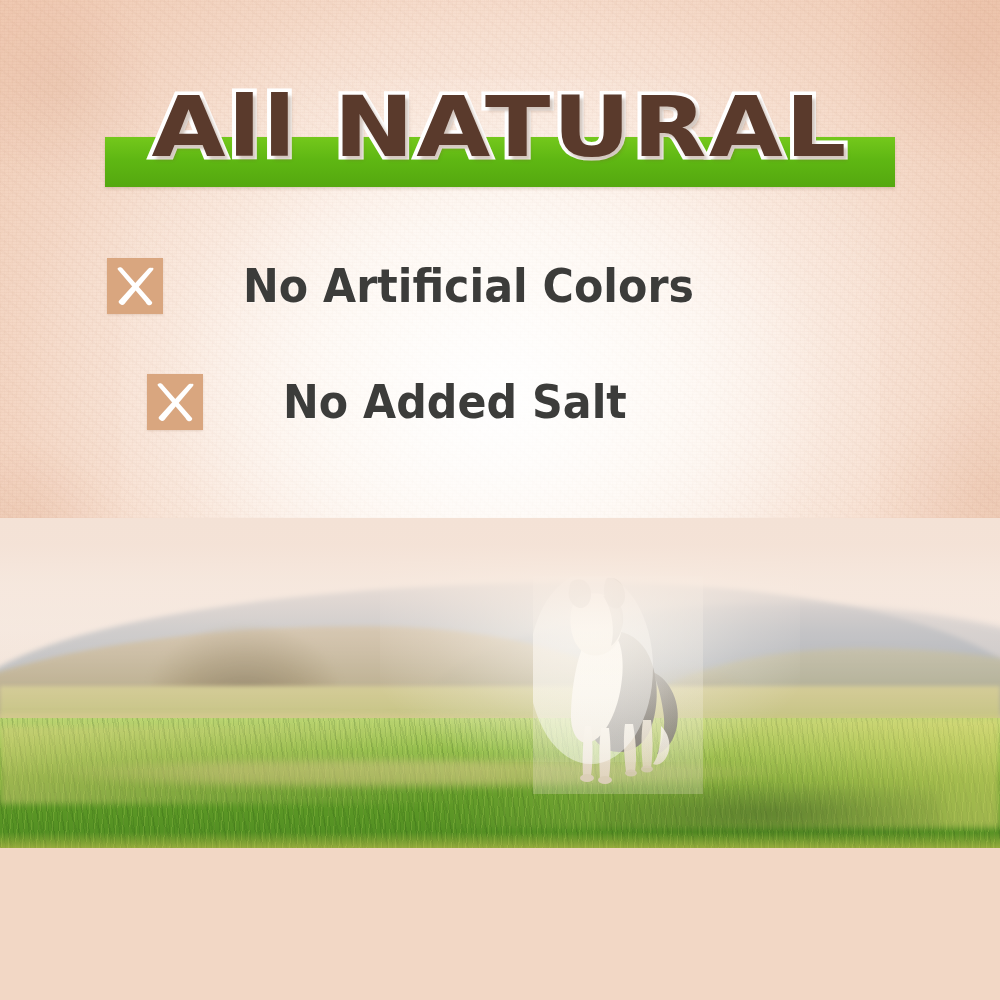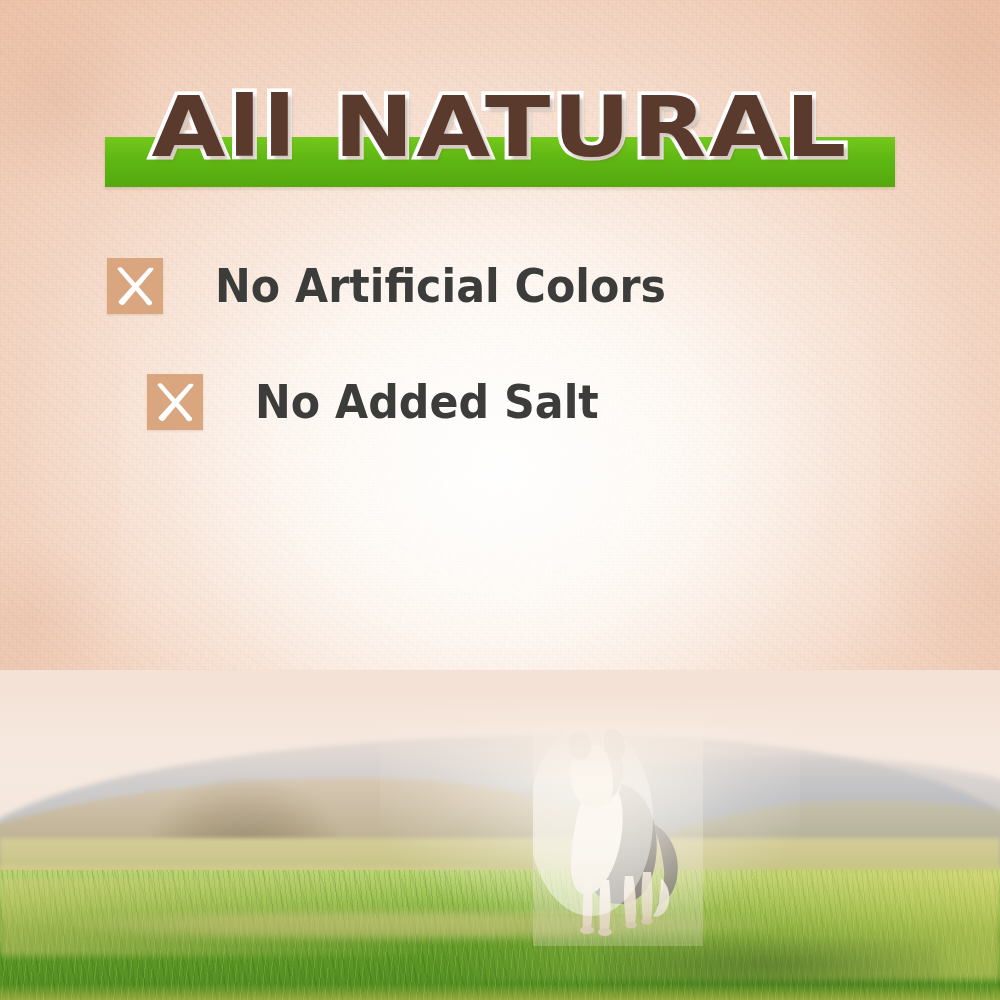--- a/index.html
+++ b/index.html
@@ -5,21 +5,21 @@
 <style>
   html,body{margin:0;padding:0;}
   body{
     width:1000px;height:1000px;overflow:hidden;
     font-family:"Liberation Sans", sans-serif;
     background:#f2d7c5;
   }
 
   #poster{
     position:relative;
-    width:1000px;height:1000px;
+    width:1000px;height:848px;
     overflow:hidden;
     background:#eec8b1;
   }
 
   
   .paper-base{
     position:absolute;inset:0;
     background:
       radial-gradient(ellipse 620px 520px at 50% 46%, rgba(255,252,250,0.97) 0%, rgba(255,250,246,0.80) 28%, rgba(253,240,231,0.35) 55%, rgba(250,228,214,0.05) 78%, rgba(250,228,214,0) 100%),
       radial-gradient(ellipse 900px 700px at 50% 40%, #fdf2ec 0%, #f6ddcd 45%, #eec5ac 78%, #e8bda3 100%);
@@ -77,20 +77,21 @@
   }
 
   
   .benefits{
     position:absolute;left:107px;top:258px;width:820px;
   }
   .benefit-row{
     display:flex;align-items:flex-start;
     height:56px;
     margin-bottom:60px;
+    gap:28px;
   }
   .benefit-row:last-child{margin-bottom:0;margin-left:40px;}
 
   .xbox{
     position:relative;
     width:56px;height:56px;flex:0 0 56px;
     background:#d9a67f;
     box-shadow:0 1px 2px rgba(150,105,75,.20);
   }
   .xbox svg{position:absolute;inset:0;width:56px;height:56px;display:block;}

